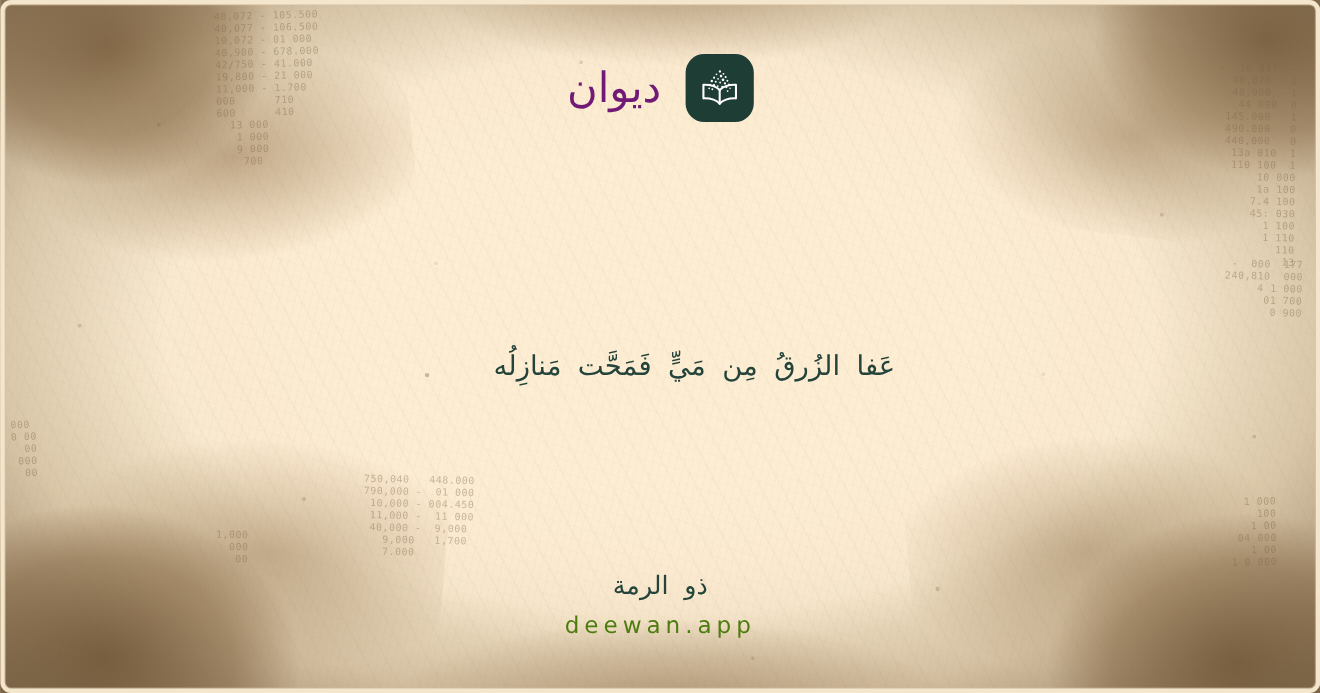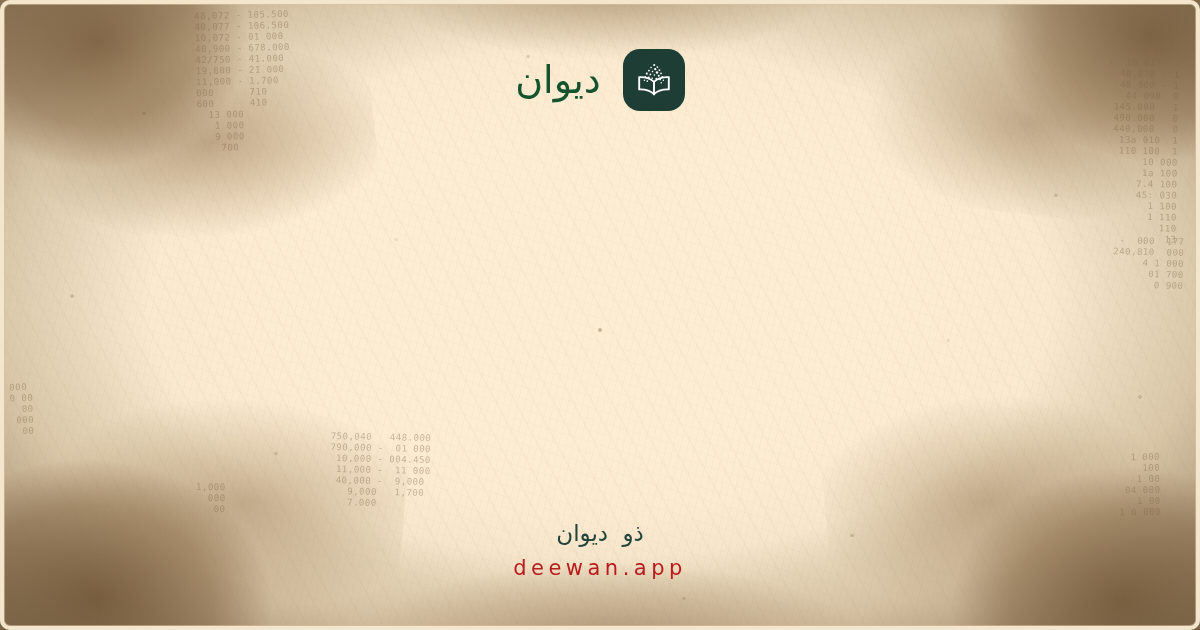--- a/index.html
+++ b/index.html
@@ -163,21 +163,21 @@
     display: flex;
     align-items: center;
     justify-content: center;
     flex: 0 0 auto;
   }
   .logo-mark svg { display: block; }
 
   .brand-name {
     font-size: 38px;
     font-weight: 400;
-    color: #14532d;
+    color: #701a75;
     line-height: 1;
     letter-spacing: 0;
   }
 
   .headline {
     margin-top: 26px;
     font-size: 26px;
     color: #24433a;
     text-align: center;
     word-spacing: 7px;
@@ -220,21 +220,21 @@
   }
   .poet {
     font-size: 23px;
     color: #24433a;
     word-spacing: 7px;
     line-height: 1.4;
   }
   .site {
     margin-top: 7px;
     font-size: 21px;
-    color: #b91c1c;
+    color: #4d7c0f;
     letter-spacing: 4.5px;
     direction: ltr;
   }
 </style>
 </head>
 <body>
 
 <div class="card">
 
   <div class="bg-base"></div>
@@ -342,22 +342,23 @@
             <circle cx="13.3" cy="19.1" r="0.85"></circle>
             <circle cx="27.2" cy="20.8" r="0.8"></circle>
           </g>
         </svg>
       </div>
       <div class="brand-name">ديوان</div>
     </div>
 
 
     <div class="verse">
+      <div class="hemistich">عَفا الزُرقُ مِن مَيٍّ فَمَحَّت مَنازِلُه</div>
       <div class="verse-dot"></div>
     </div>
 
     <div class="footer">
-      <div class="poet">ذو ديوان</div>
+      <div class="poet">ذو الرمة</div>
       <div class="site">deewan.app</div>
     </div>
 
   </div>
 </div>
 
 </body></html>

